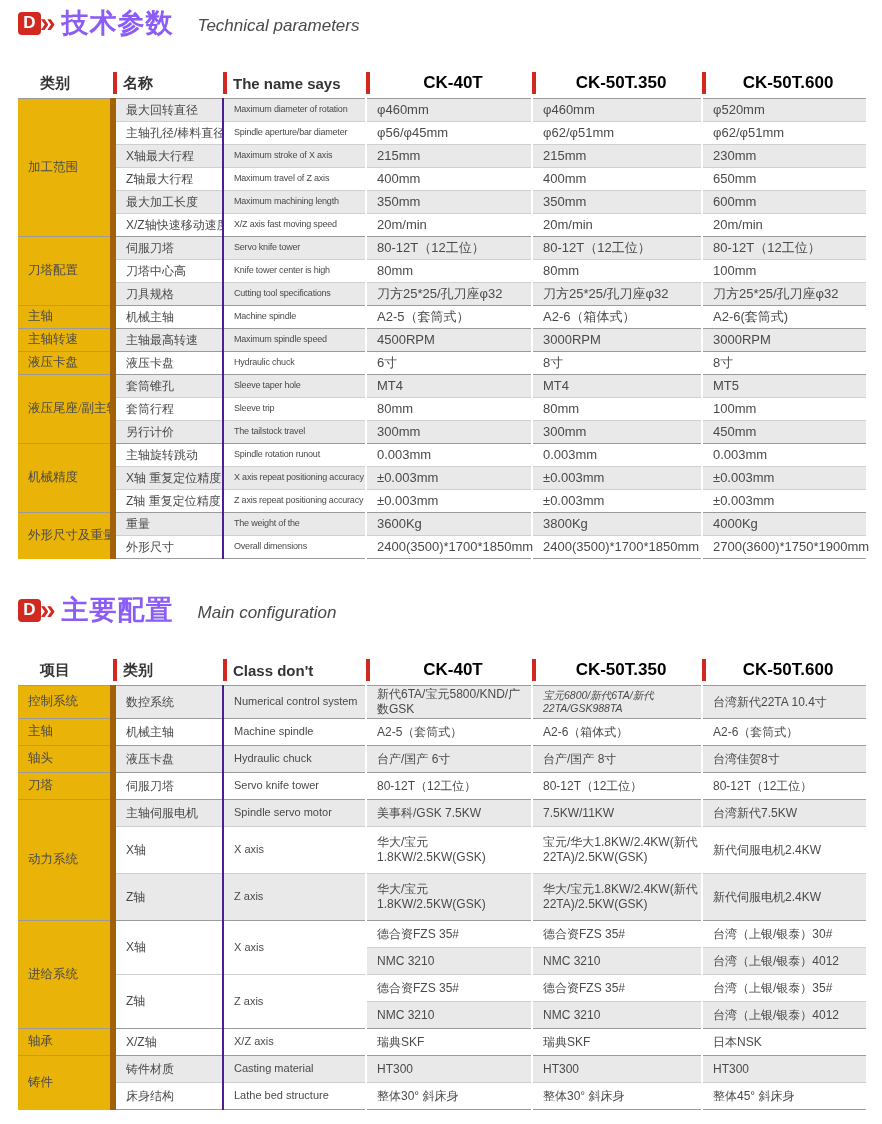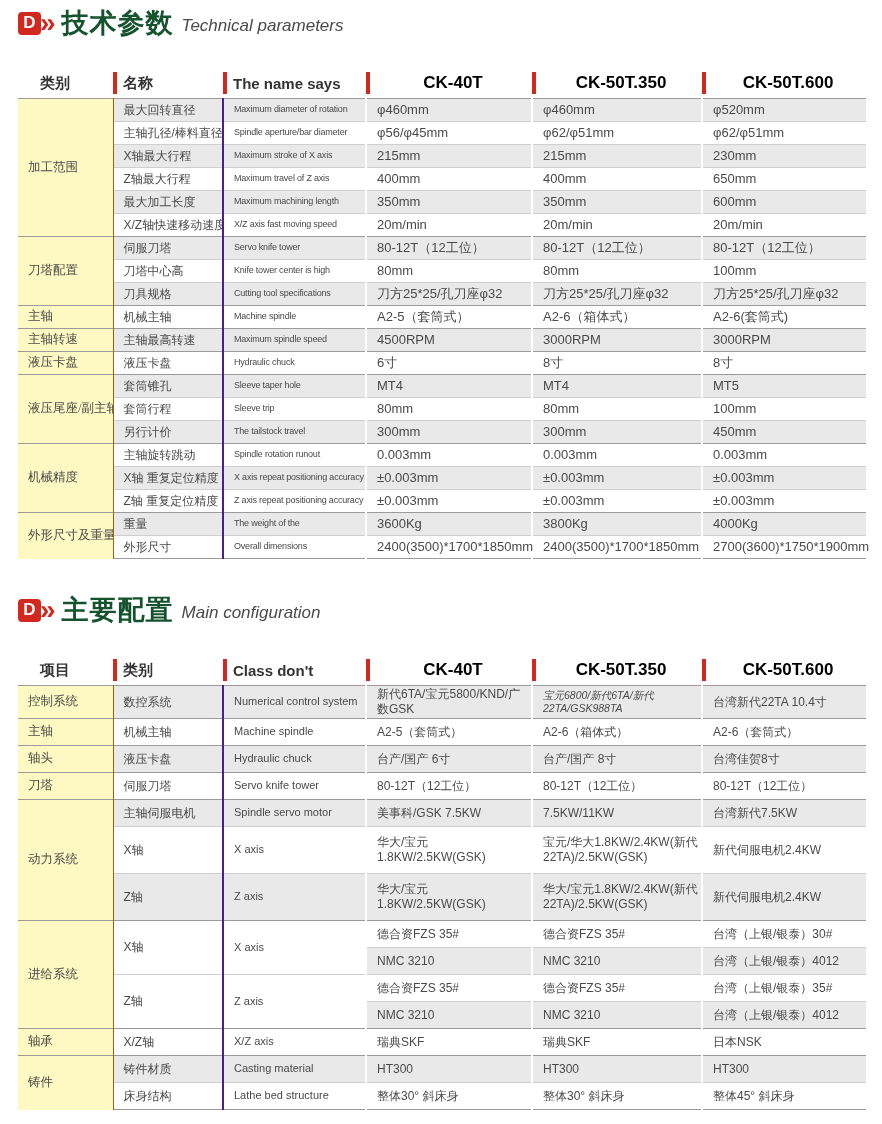--- a/index.html
+++ b/index.html
@@ -13,35 +13,35 @@
   html,body{margin:0;padding:0;width:882px;height:1124px;overflow:hidden;background:#fff;}
   body{font-family:"Liberation Sans","DejaVu Sans",sans-serif;color:var(--txt);}
   .page{padding:4px 16px 0 18px;}
 
   .sec-head{display:flex;align-items:center;height:38px;margin-bottom:6px;}
   .sec-head.second{margin-top:32px;}
   .brand{display:flex;align-items:center;margin-right:8px;}
   .logo-d{width:23px;height:23px;background:var(--red);border-radius:4px;color:#fff;
           font-weight:bold;font-size:17px;display:flex;align-items:center;justify-content:center;}
   .logo-chev{color:var(--red);font-size:28px;font-weight:bold;line-height:20px;margin-left:-1px;letter-spacing:-2px;}
-  .title-cn{font-size:27px;font-weight:bold;color:#14532d;letter-spacing:1px;}
-  .title-en{font-size:17px;font-style:italic;color:#4a4a4a;margin-left:8px;position:relative;top:3px;}
+  .title-cn{font-size:27px;font-weight:bold;color:#8b5cf6;letter-spacing:1px;}
+  .title-en{font-size:17px;font-style:italic;color:#4a4a4a;margin-left:24px;position:relative;top:3px;}
 
   table.spec{border-collapse:collapse;table-layout:fixed;width:848px;margin-top:26px;}
   table.spec th{Text-align:left;font-weight:bold;color:#343434;height:30px;
     font-size:15px;padding:0 2px 0 10px;position:relative;vertical-align:middle;white-space:nowrap;}
   table.spec th.model{font-size:17px;color:#000000;text-align:center;}
   table.spec th.bar::before{content:"";position:absolute;left:0;top:4px;bottom:4px;width:4px;background:var(--red);}
   table.spec th.first{padding-left:22px;}
 
   table.spec td{vertical-align:middle;border-top:1px solid var(--bline);
     padding:1px 2px 1px 10px;color:#4a4a4a;line-height:1.25;}
   table.spec tr.gs td{border-top:1px solid var(--bdark);}
   table.spec tr.lastr td{border-bottom:1px solid var(--bdark);}
-  td.cat{font-size:12.5px;color:#323232;background:#fef9c3;border-right:1px solid #a16207;
+  td.cat{font-size:12.5px;color:#323232;background:#eab308;border-right:6px solid #a16207;
          padding-left:14px;white-space:nowrap;overflow:hidden;font-family:Liberation Serif, serif;}
   td.n{font-size:12px;color:#3c3c3c;white-space:nowrap;overflow:hidden;}
   td.en{font-size:9px;color:#6e6e6e;letter-spacing:-0.2px;white-space:nowrap;overflow:hidden;border-left:2px solid #4c1d95;padding-left:8px;}
   td.v{font-size:13px;border-left:2px solid #fff;}
   tr.shade td.n,tr.shade td.en,tr.shade td.v{background:var(--shade);}
 
   .t1 td{height:20px;}
   .t2 td{height:24px;}
   .t2 td.en{font-size:11px;letter-spacing:0;}
   .t2 td.v{font-size:12px;}

